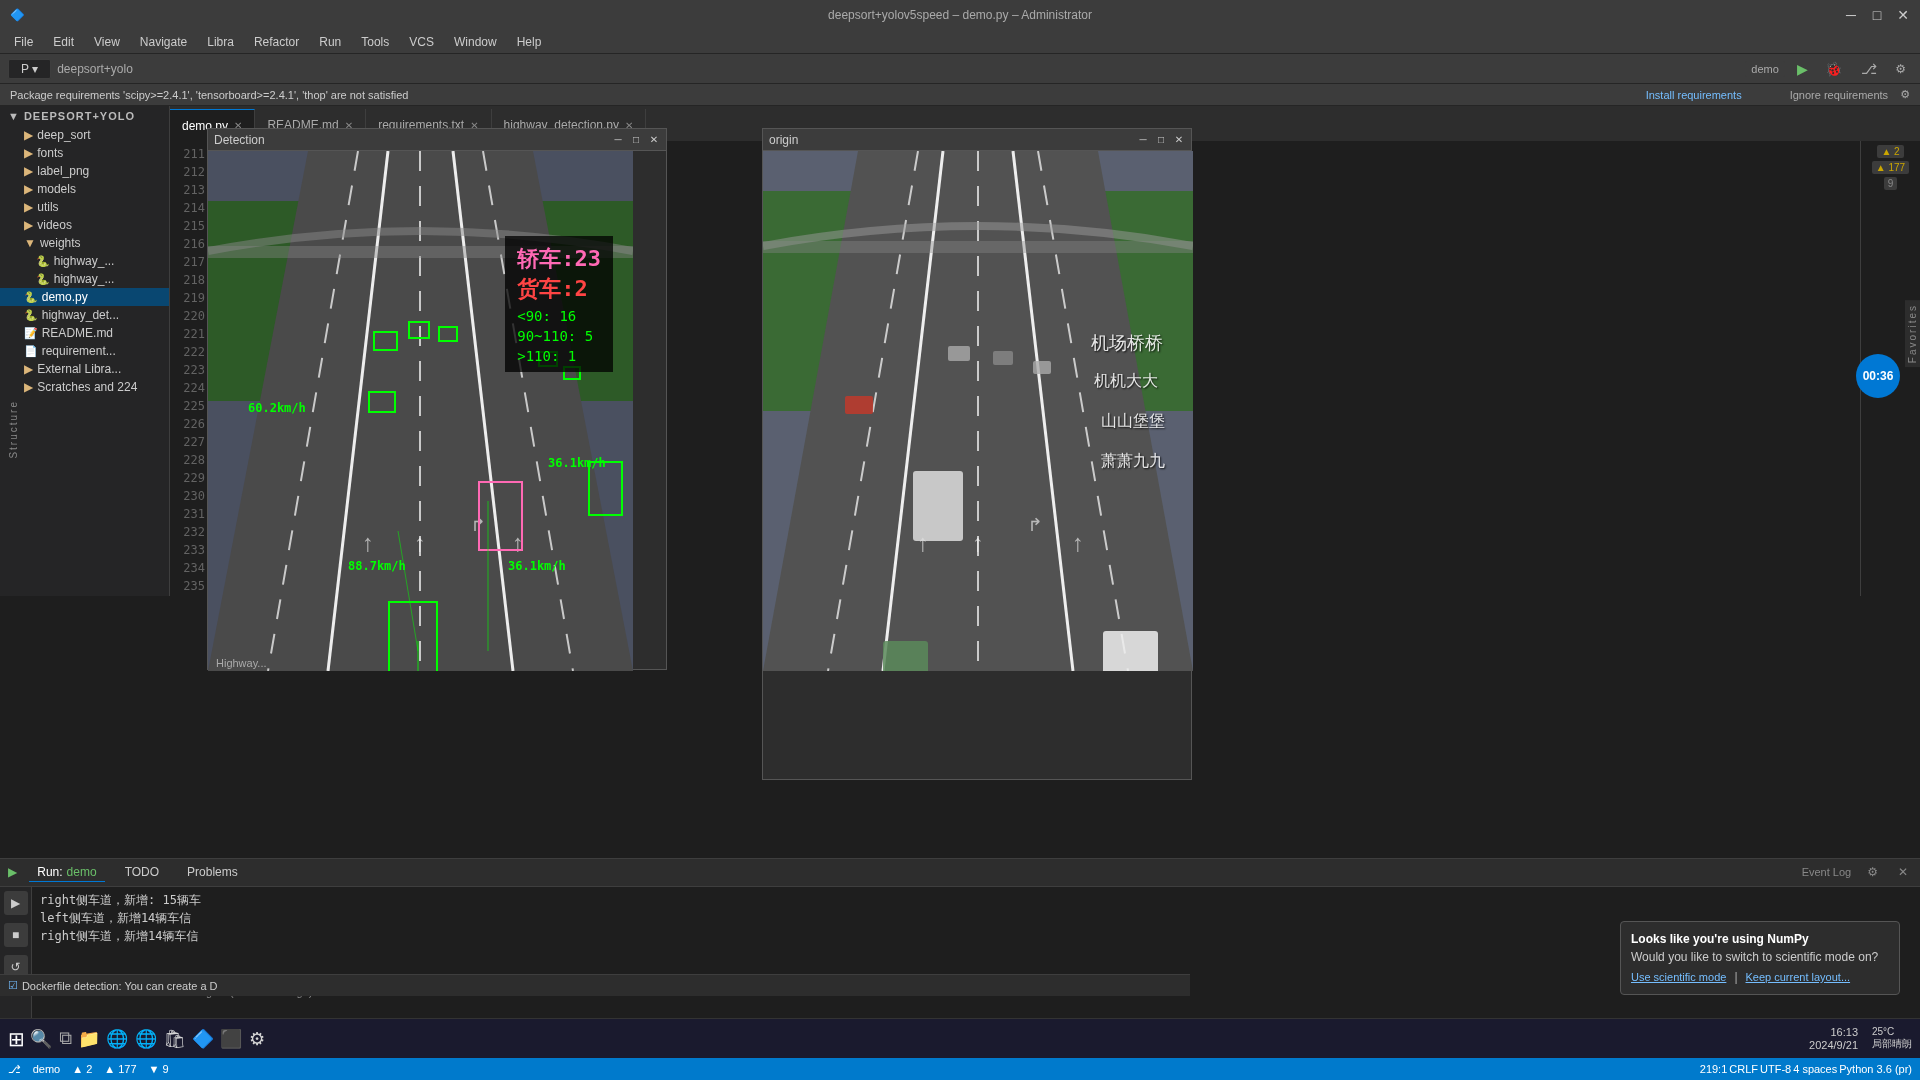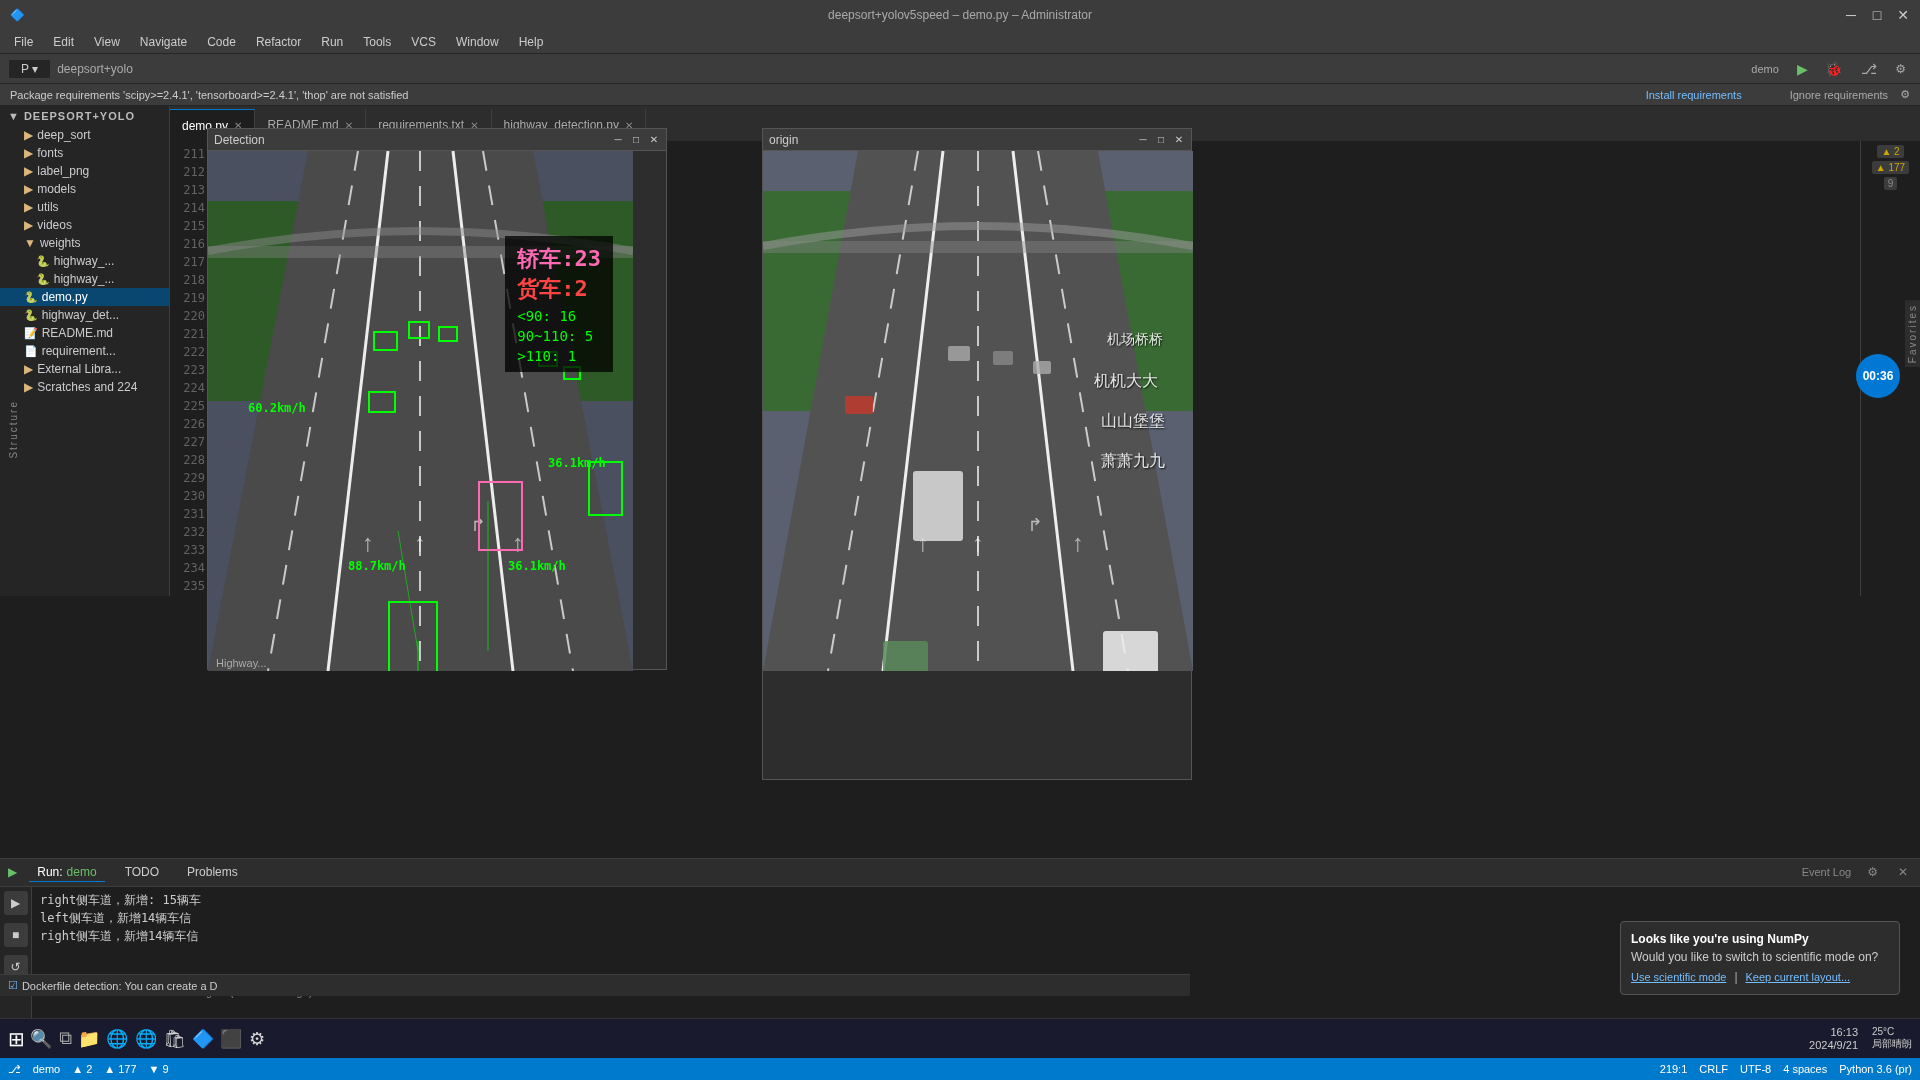--- a/index.html
+++ b/index.html
@@ -388,21 +388,21 @@
       display: flex;
       align-items: center;
       padding: 0 8px;
       gap: 12px;
       font-size: 11px;
       color: white;
     }
     .status-right {
       margin-left: auto;
       display: flex;
-      gap: 12px;
+      gap: 2px;
       justify-content: flex-end;
     }
 
     
     #taskbar {
       position: absolute;
       bottom: 22px;
       left: 0;
       width: 1920px;
       height: 40px;
@@ -445,21 +445,21 @@
     <span class="win-btn">□</span>
     <span class="win-btn">✕</span>
   </div>
 </div>
 
 <div id="menubar">
   <span class="menu-item">File</span>
   <span class="menu-item">Edit</span>
   <span class="menu-item">View</span>
   <span class="menu-item">Navigate</span>
-  <span class="menu-item">Code</span>
+  <span class="menu-item">Libra</span>
   <span class="menu-item">Refactor</span>
   <span class="menu-item">Run</span>
   <span class="menu-item">Tools</span>
   <span class="menu-item">VCS</span>
   <span class="menu-item">Window</span>
   <span class="menu-item">Help</span>
 </div>
 
 <div id="toolbar">
   <span class="toolbar-tab">P ▾</span>
@@ -746,21 +746,21 @@
         <div style="position:absolute;left:82px;top:245px;width:28px;height:18px;background:#c0392b;border-radius:2px;opacity:0.85;"></div>
 
         <div style="position:absolute;left:185px;top:195px;width:22px;height:15px;background:#aaaaaa;border-radius:2px;opacity:0.8;"></div>
         <div style="position:absolute;left:230px;top:200px;width:20px;height:14px;background:#888;border-radius:2px;opacity:0.8;"></div>
         <div style="position:absolute;left:270px;top:210px;width:18px;height:13px;background:#aaa;border-radius:2px;opacity:0.8;"></div>
 
         <div style="position:absolute;left:340px;top:480px;width:55px;height:75px;background:#eeeeee;border-radius:3px;opacity:0.85;"></div>
 
         <div style="position:absolute;left:120px;top:490px;width:45px;height:65px;background:#5a8a5a;border-radius:3px;opacity:0.85;"></div>
 
-        <div style="position:absolute;right:30px;top:180px;color:white;font-size:14px;font-family:sans-serif;opacity:0.85;text-shadow:1px 1px 2px black;">机场桥桥</div>
+        <div style="position:absolute;right:30px;top:180px;color:white;font-size:18px;font-family:sans-serif;opacity:0.85;text-shadow:1px 1px 2px black;">机场桥桥</div>
         <div style="position:absolute;right:35px;top:220px;color:white;font-size:16px;font-family:sans-serif;opacity:0.85;text-shadow:1px 1px 2px black;">机机大大</div>
         <div style="position:absolute;right:28px;top:260px;color:white;font-size:16px;font-family:sans-serif;opacity:0.85;text-shadow:1px 1px 2px black;">山山堡堡</div>
         <div style="position:absolute;right:28px;top:300px;color:white;font-size:16px;font-family:sans-serif;opacity:0.85;text-shadow:1px 1px 2px black;">萧萧九九</div>
       </div>
     </div>
   </div>
 
   <div class="timer-badge" style="right:20px;top:270px;">
     <span>00:36</span>
   </div>

